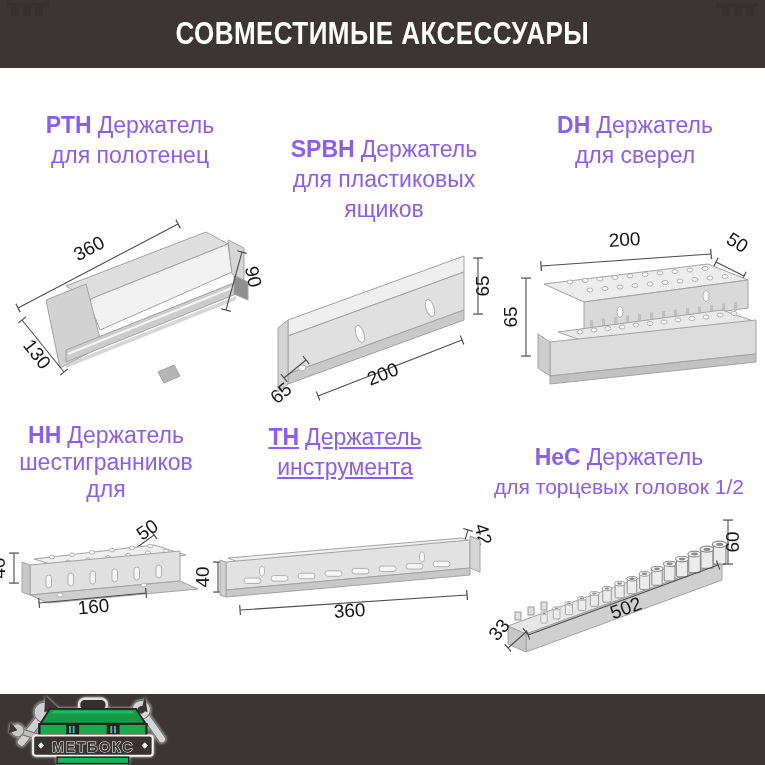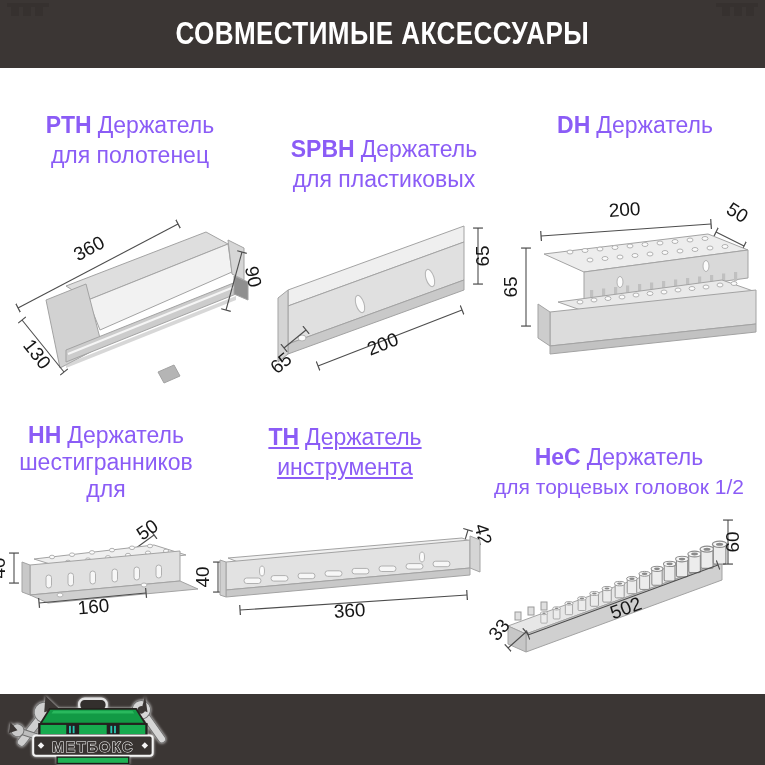--- a/index.html
+++ b/index.html
@@ -83,20 +83,21 @@
       <text class="d" transform="translate(239,104) rotate(78)">90</text>
       <line class="dim" x1="14" y1="146" x2="56" y2="198"></line>
       <text class="d" transform="translate(24,184) rotate(52)">130</text>
     </svg>
   </div>
 
   <div class="cell" style="left:258px;top:110px;width:252px;margin-top:24px;">
     <div>
       <div class="tl"><b>SPBH</b><span>Держатель</span></div>
       <div class="tl">для пластиковых</div>
+      <div class="tl">ящиков</div>
     </div>
     <svg width="252" height="185" style="margin-top:4px">
       <polygon class="pg" points="30,92 206,28 206,44 30,108" fill="#efefef"></polygon>
       <polygon class="pg" points="30,108 206,44 206,82 30,146" fill="#e0e0e0"></polygon>
       <polygon class="pg" points="30,146 206,82 206,92 30,156" fill="#c9c9c9"></polygon>
       <polygon class="pg" points="20,100 30,92 30,156 20,164" fill="#d4d4d4"></polygon>
       <ellipse class="hole" cx="102" cy="106" rx="4" ry="9" transform="rotate(-18 102 106)"></ellipse>
       <ellipse class="hole" cx="172" cy="80" rx="4" ry="9" transform="rotate(-18 172 80)"></ellipse>
       <ellipse class="hole" cx="44" cy="140" rx="4" ry="3"></ellipse>
       <line class="dim" x1="220" y1="30" x2="220" y2="86"></line>
@@ -104,20 +105,21 @@
       <line class="dim" x1="60" y1="168" x2="204" y2="112"></line>
       <text class="d" transform="translate(127,152) rotate(-21)">200</text>
       <line class="dim" x1="26" y1="150" x2="48" y2="132"></line>
       <text class="d" transform="translate(27,170) rotate(-40)">65</text>
     </svg>
   </div>
 
   <div class="cell" style="left:510px;top:110px;width:250px;">
     <div>
       <div class="tl"><b>DH</b><span>Держатель</span></div>
+      <div class="tl">для сверел</div>
     </div>
     <svg width="250" height="170" style="margin-top:50px">
       <line class="dim" x1="31" y1="46" x2="201" y2="34"></line>
       <text class="d" transform="translate(115,26) rotate(-4)">200</text>
       <line class="dim" x1="206" y1="42" x2="234" y2="56"></line>
       <text class="d" transform="translate(224,28) rotate(32)">50</text>
       <line class="dim" x1="16" y1="58" x2="16" y2="136"></line>
       <text class="d" transform="translate(7,97) rotate(-90)">65</text>
       <polygon class="pg" points="34,64 198,44 238,60 74,82" fill="#ededed"></polygon>
       <g class="hole">

